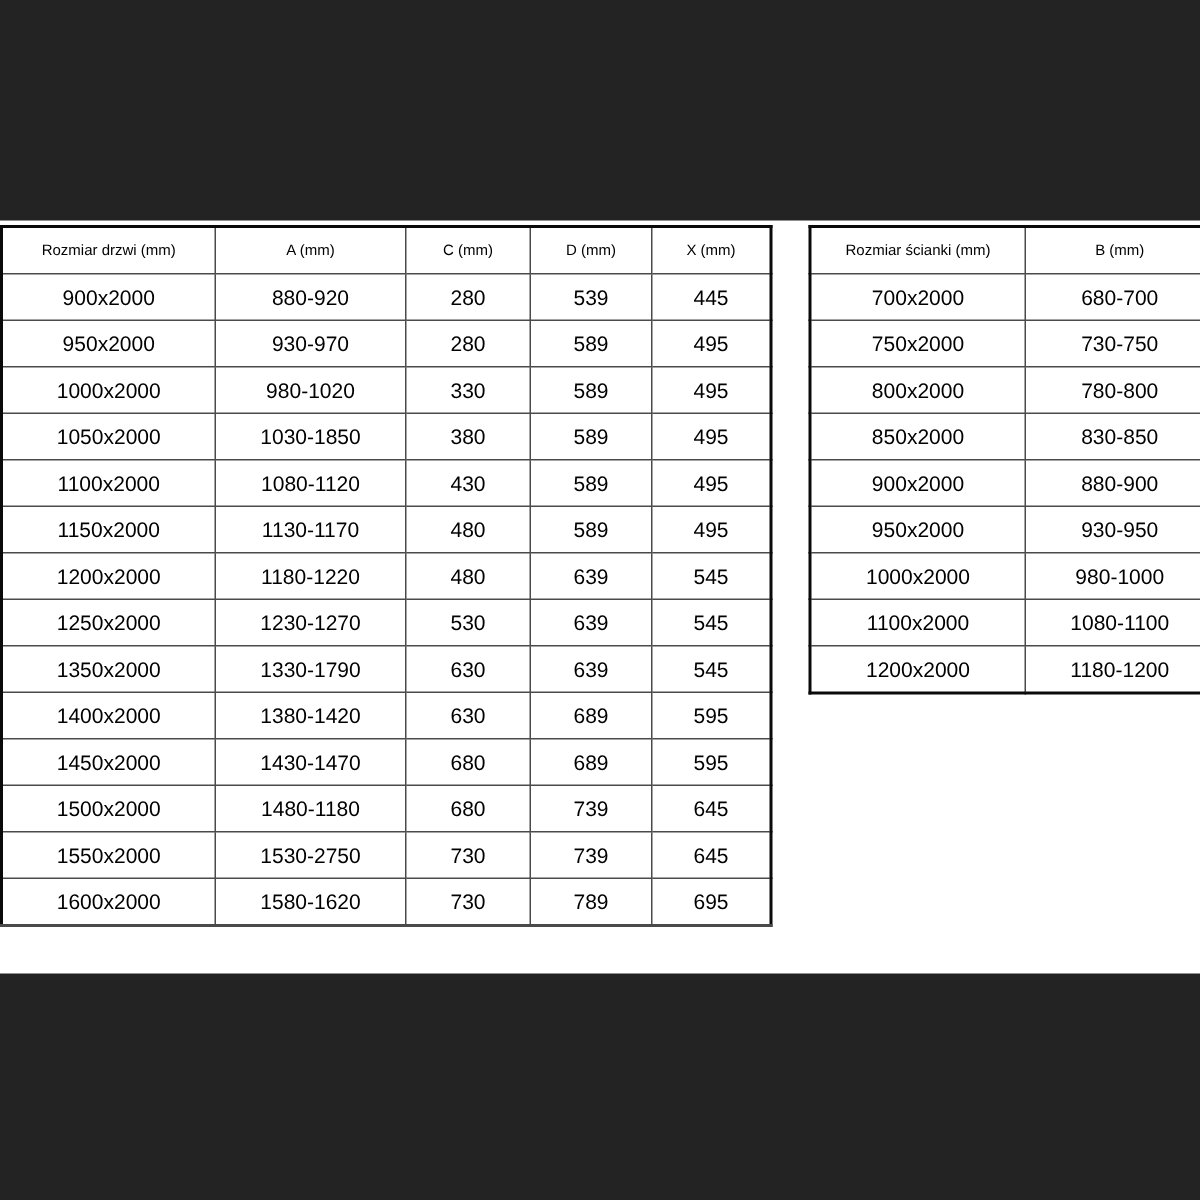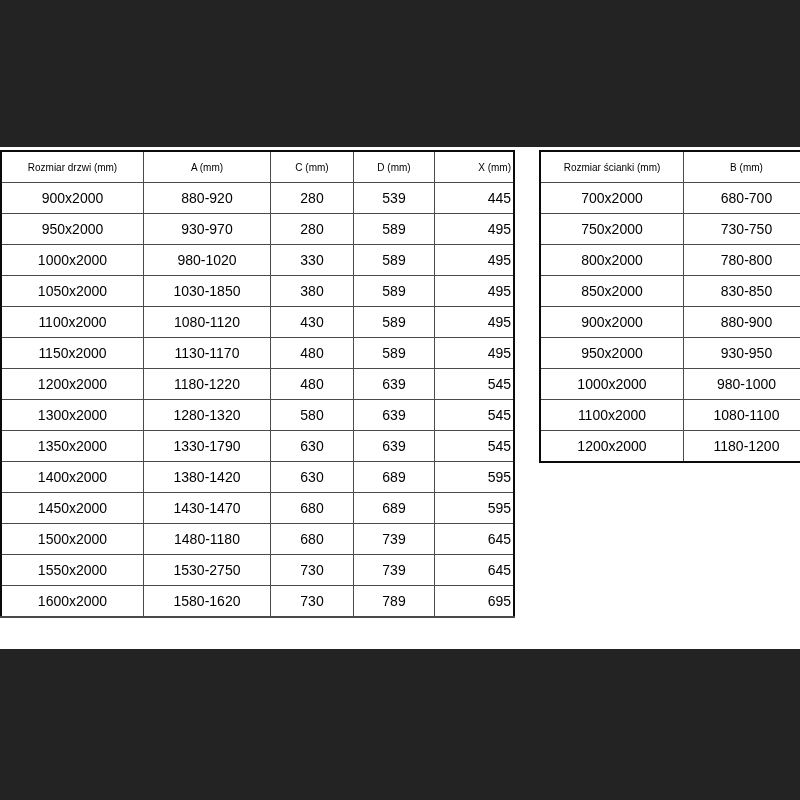--- a/index.html
+++ b/index.html
@@ -55,21 +55,21 @@
   }
   .t-left {
     left: 0;
     top: 150px;
     width: 487px;
   }
   .t-left tr > :nth-child(1) { width: 137px; }
   .t-left tr > :nth-child(2) { width: 122px; }
   .t-left tr > :nth-child(3) { width: 78px; }
   .t-left tr > :nth-child(4) { width: 76px; }
-  .t-left tr > :nth-child(5) { width: 74px; text-align: right; }
+  .t-left tr > :nth-child(5) { width: 74px; }
   .t-left {
     border-bottom-color: var(--grid-line, #4a4a4a);
   }
   .t-right {
     left: 539px;
     top: 150px;
     width: 259px;
   }
   .t-right tr > :nth-child(1) { width: 138px; }
   .t-right tr > :nth-child(2) { width: 121px; }
@@ -133,23 +133,23 @@
           <td>495</td>
         </tr>
         <tr>
           <td>1200x2000</td>
           <td>1180-1220</td>
           <td>480</td>
           <td>639</td>
           <td>545</td>
         </tr>
         <tr>
-          <td>1300x2000</td>
-          <td>1280-1320</td>
-          <td>580</td>
+          <td>1250x2000</td>
+          <td>1230-1270</td>
+          <td>530</td>
           <td>639</td>
           <td>545</td>
         </tr>
         <tr>
           <td>1350x2000</td>
           <td>1330-1790</td>
           <td>630</td>
           <td>639</td>
           <td>545</td>
         </tr>

